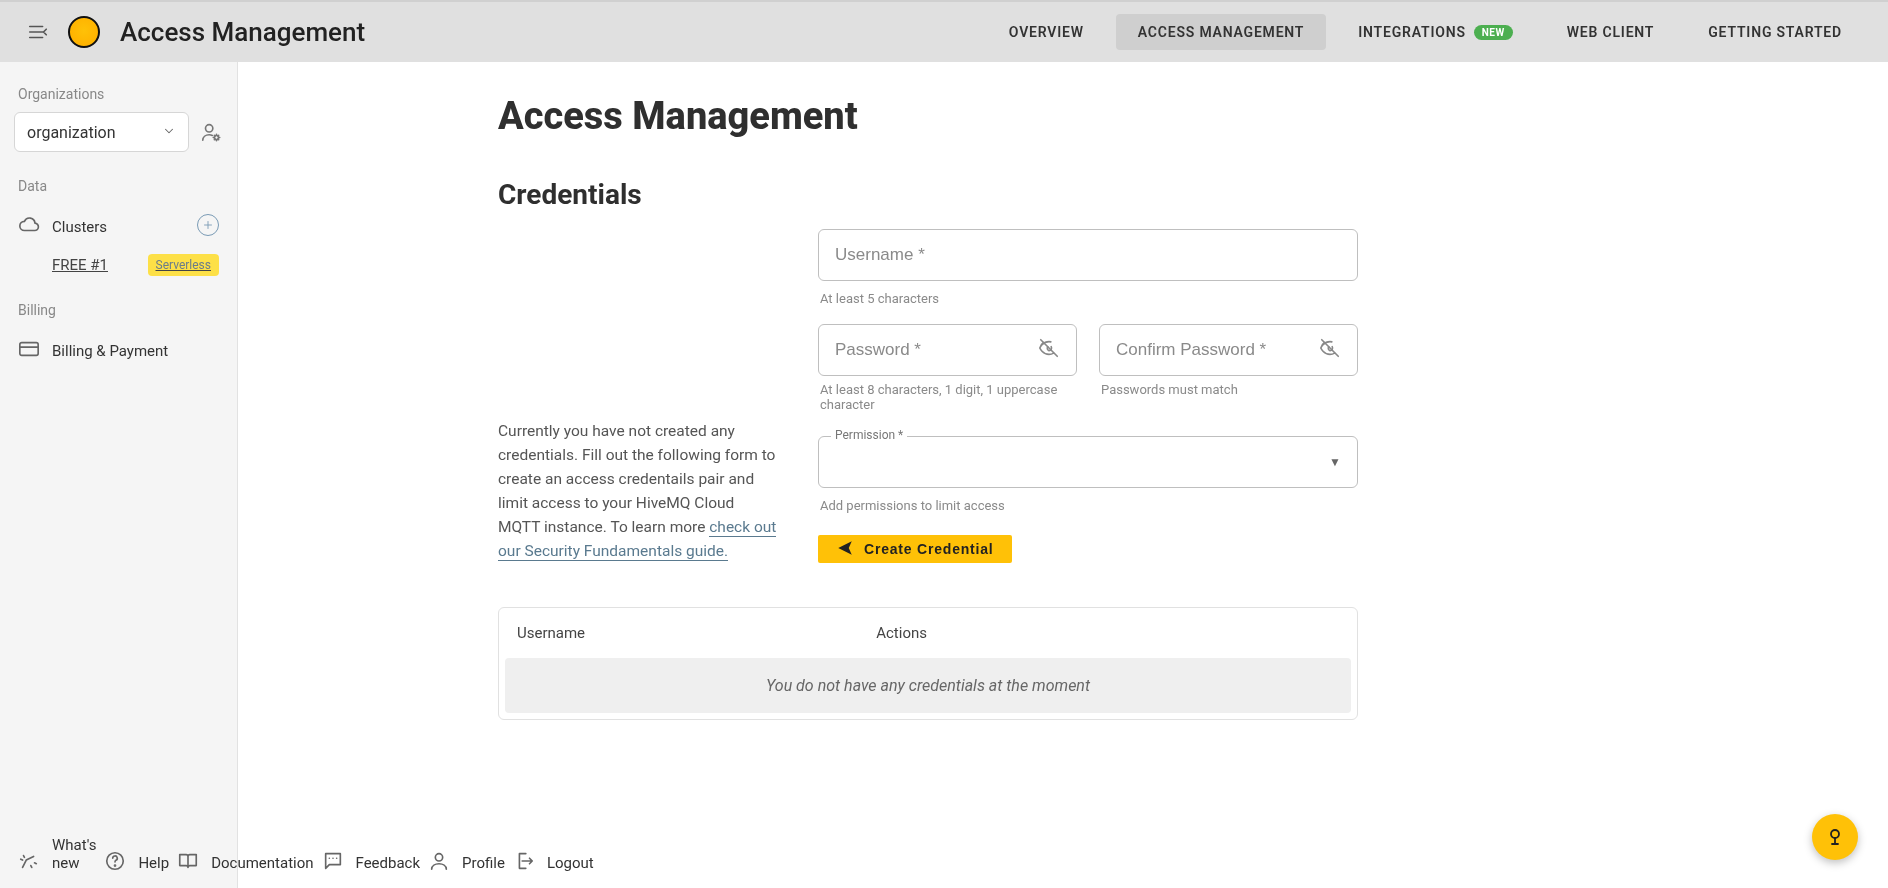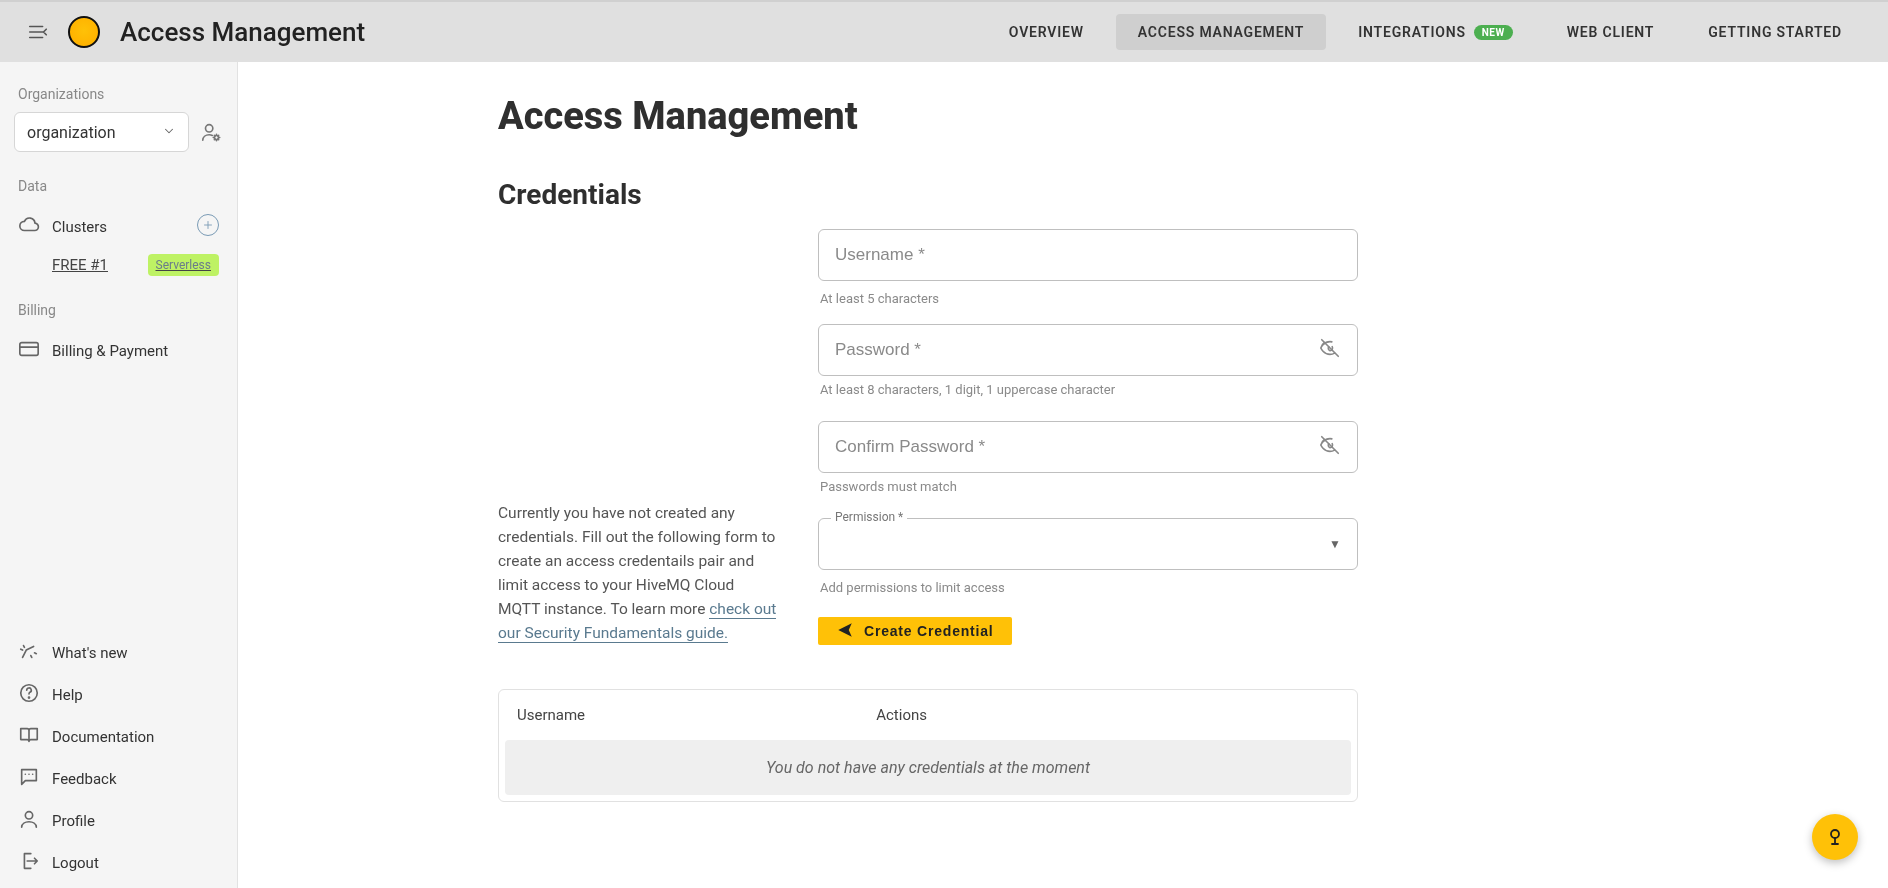--- a/index.html
+++ b/index.html
@@ -47,23 +47,23 @@
 .org-select .chev { color:#666; }
 .org-gear { width:24px; height:24px; color:#777; display:flex; align-items:center; justify-content:center; }
 .sb-item {
   display:flex; align-items:flex-end; gap:12px;
   padding:10px 4px; font-size:15px; color:#333;
   position:relative;
 }
 .sb-item .icon { width:22px; height:22px; color:#666; flex-shrink:0; display:flex; align-items:center; justify-content:center; }
 .plus-btn { margin-left:auto; width:22px; height:22px; border:1.5px solid #7a9bb5; border-radius:50%; color:#7a9bb5; display:flex; align-items:center; justify-content:center; font-size:14px; }
 .cluster-sub { padding:8px 4px 8px 38px; display:flex; align-items:center; gap:10px; font-size:15px; color:#444;text-decoration:underline; }
-.chip { margin-left:auto; font-size:12px; background:#bef264; color:#6b7c8a; padding:4px 8px; border-radius:4px; }
-
-.sidebar-bottom { margin-top:auto; display:flex; flex-direction:column; }
+.chip { margin-left:auto; font-size:12px; background:#fde047; color:#6b7c8a; padding:4px 8px; border-radius:4px; }
+
+.sidebar-bottom { margin-top:auto; display:flex; flex-direction:row; }
 
 
 .main { flex:1; padding:32px 60px; overflow:auto; }
 .content { max-width: 860px; margin-left: 200px; }
 .h1 { font-size:38px; font-weight:800; color:#2f2f2f; margin-bottom:40px; }
 .h2 { font-size:28px; font-weight:700; color:#2f2f2f; margin-bottom:18px; }
 .cred-row { display:flex; gap:40px;align-items:flex-end; }
 .cred-text { width:280px; font-size:15.5px; color:#555; line-height:1.55; }
 .cred-text a { color:#5a7a8f; text-decoration:none; border-bottom:1px solid #5a7a8f; }
 .form { flex:1; display:flex; flex-direction:column; gap:4px; }
@@ -72,21 +72,21 @@
   height:52px; display:flex; align-items:center; padding:0 16px; background:#fff;
 }
 .field input { border:none; outline:none; font-size:17px; width:100%; background:transparent; }
 .field input::placeholder { color:#8a8a8a; }
 .field-legend {
   position:absolute; top:-9px; left:12px; background:#fff; padding:0 4px;
   font-size:12px; color:#777;
 }
 .eye-ico { color:#888; }
 .helper { font-size:13px; color:#8a8a8a; margin:6px 2px 14px; }
-.row2 { display:flex; gap:10px;flex-direction:column; }
+.row2 { display:flex; gap:22px; }
 .row2 > div { flex:1; }
 .dropdown-caret { margin-left:auto; color:#666; font-size:12px; }
 .create-btn {
   align-self:flex-start; background:#ffc107; border:none;
   height:28px; padding:0 18px; display:flex; align-items:center; gap:10px;
   font-size:14px; font-weight:600; letter-spacing:0.8px; color:#222;
   border-radius:2px; margin-top:4px;
 }
 
 .table-card {

